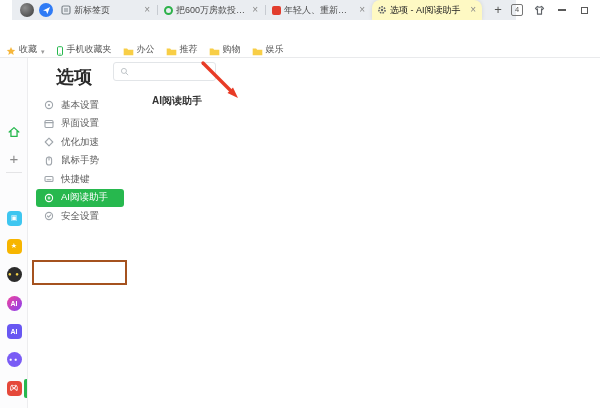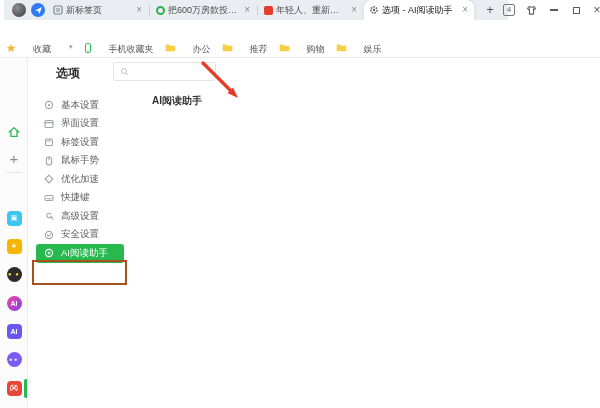--- a/index.html
+++ b/index.html
@@ -1,31 +1,31 @@
 <!DOCTYPE html>
 <html><head>
 <meta charset="utf-8">
 <style>
   *{margin:0;padding:0;box-sizing:border-box}
   html,body{width:600px;height:408px;overflow:hidden}
   body{font-family:"Liberation Sans","DejaVu Sans",sans-serif;background:#fff;color:#333}
   .stage{position:relative;width:600px;height:408px;background:#fff}
 
   
-  .tabbar{position:absolute;left:4px;top:0;width:504px;height:20px;background:#eaedf1}
+  .tabbar{position:absolute;left:12px;top:0;width:504px;height:20px;background:#eaedf1}
   .avatar{position:absolute;left:8px;top:3px;width:14px;height:14px;border-radius:50%;
           background:radial-gradient(circle at 35% 35%,#8d8d8d,#3a3a3a)}
   .blue-dot{position:absolute;left:27px;top:3px;width:14px;height:14px;border-radius:50%;
           background:#2f7bf5;color:#fff;font-size:8px;line-height:14px;text-align:center}
   .blue-dot svg{display:block;margin:3.5px auto 0}
   .tab{position:absolute;top:0;height:20px;display:flex;align-items:center;padding:0 5px;
        font-size:9px;color:#4a4a4a;cursor:default}
   .tab .ttl{flex:1;overflow:hidden;white-space:nowrap;text-overflow:ellipsis;margin:0 3px}
   .tab .x{color:#8a8a8a;font-size:10px;line-height:10px;padding:0 1px}
-  .tab.active{background:#ffffff;border-radius:8px 8px 0 0;box-shadow:0 0 4px rgba(0,0,0,.10);color:#222}
+  .tab.active{background:#fef9c3;border-radius:8px 8px 0 0;box-shadow:0 0 4px rgba(0,0,0,.10);color:#222}
   .tabsep{position:absolute;top:5px;width:1px;height:10px;background:#c7cbd1}
   .favico{flex:0 0 auto;width:10px;height:10px}
   .ring360{width:9px;height:9px;border:2px solid #2db24a;border-radius:50%}
   .redico{width:9px;height:9px;background:#e23d2d;border-radius:2px;color:#fff;font-size:6px;
           line-height:9px;text-align:center}
   .newtab{position:absolute;left:477px;top:1px;width:18px;height:18px;font-size:13px;color:#555;
           text-align:center;line-height:18px}
   .tabcount{position:absolute;left:499px;top:4px;width:12px;height:12px;border:1px solid #777;
           border-radius:2px;font-size:7.5px;line-height:10px;text-align:center;color:#555}
   .winbtn{position:absolute;top:0;width:18px;height:20px;display:flex;align-items:center;justify-content:center;color:#5a5a5a}
@@ -59,42 +59,42 @@
   .briefcase::before{content:"";position:absolute;left:3.5px;top:-3px;width:6px;height:4px;
           border:1.4px solid #dd9434;border-bottom:none;border-radius:2px 2px 0 0}
   .c360{width:13px;height:13px;border-radius:50%;
         background:conic-gradient(#e84335 0 25%,#f7b500 25% 50%,#35a853 50% 75%,#4285f4 75% 100%);position:relative}
   .c360::after{content:"";position:absolute;left:3.5px;top:3.5px;width:6px;height:6px;border-radius:50%;background:#fff}
   .hamb{font-size:12px;color:#555}
 
   
   .bookmarks{position:absolute;left:0;top:42px;width:600px;height:16px;background:#fff;
           border-bottom:1px solid #e9eaec;display:flex;align-items:center;padding-left:6px;font-size:9px;color:#555}
-  .bm{display:flex;align-items:flex-start;gap:17px;margin-right:11px;white-space:nowrap}
+  .bm{display:flex;align-items:flex-end;gap:3px;margin-right:11px;white-space:nowrap}
   .bm .dd{font-size:7px;color:#999;margin-left:1px}
 
   
   .rail{position:absolute;left:0;top:58px;width:28px;height:350px;background:#fcfcfd;border-right:1px solid #ededef}
   .rail-item{position:absolute;left:6px;width:16px;height:16px;display:flex;align-items:center;justify-content:center}
   .rail-divider{position:absolute;left:6px;top:114px;width:16px;height:1px;background:#e4e4e6}
   .app{width:15px;height:15px;border-radius:4px;color:#fff;font-size:7px;font-weight:bold;
        display:flex;align-items:center;justify-content:center}
   .app.circle{border-radius:50%}
   .app-cyan{background:#3ec6f0}
   .app-gold{background:#f7b500}
   .app-black{background:#2b2b2b;color:#f7d547;font-size:6px;letter-spacing:1px}
   .app-magenta{background:linear-gradient(135deg,#f0439d,#8840f0)}
   .app-indigo{background:#6857f2}
   .app-violet{background:#7a5cf5;letter-spacing:2px;font-size:5px}
   .app-red{background:#e5483a}
   .rail-indicator{position:absolute;right:0;top:321px;width:3px;height:19px;border-radius:2px 0 0 2px;background:#27b84e}
 
   
   .settings{position:absolute;left:28px;top:58px;width:572px;height:350px;background:#fff}
-  .page-title{position:absolute;left:28px;top:7px;font-size:12px;font-weight:bold;color:#2b2b2b}
+  .page-title{position:absolute;left:28px;top:7px;font-size:18px;font-weight:bold;color:#2b2b2b}
   .set-search{position:absolute;left:85px;top:4px;width:103px;height:19px;border:1px solid #e2e5e8;
           border-radius:3px;display:flex;align-items:center;padding:0 6px;gap:4px}
   .menu{position:absolute;left:8px;top:38px;width:88px}
   .menu-item{height:18.5px;display:flex;align-items:center;gap:7px;padding-left:8px;
           font-size:9.5px;color:#5b5b5b;border-radius:3px}
   .menu-item .mi{flex:0 0 auto;width:10px;height:10px}
   .menu-item.active{background:#27b84e;color:#fff}
   .content{position:absolute;left:124px;top:36px;width:430px}
   .section{display:flex;margin-bottom:31px}
   .sec-label{width:80px;flex:0 0 auto;font-size:10px;font-weight:bold;color:#333;line-height:13px}
@@ -357,64 +357,51 @@
       </div>
       <div class="menu-item">
         <svg class="mi" viewBox="0 0 10 10">
             <rect class="mi-stroke" x="1" y="1.5" width="8" height="7" rx="1"></rect>
             <path class="mi-stroke" d="M1 3.6 H9"></path>
           </svg>
         <span>界面设置</span>
       </div>
       <div class="menu-item">
         <svg class="mi" viewBox="0 0 10 10">
-            <rect class="mi-stroke" x="1.5" y="2" width="7" height="6.5" rx="1"></rect>
-            <path class="mi-stroke" d="M1.5 4 H6 V2"></path>
-          </svg>
-        <span>标签设置</span>
+            <path class="mi-stroke" d="M5 1.2 L8.8 5 L5 8.8 L1.2 5 Z"></path>
+          </svg>
+        <span>优化加速</span>
       </div>
       <div class="menu-item">
         <svg class="mi" viewBox="0 0 10 10">
             <rect class="mi-stroke" x="2.4" y="1" width="5.2" height="8" rx="2.6"></rect>
             <path class="mi-stroke" d="M5 1 V4"></path>
           </svg>
         <span>鼠标手势</span>
       </div>
       <div class="menu-item">
         <svg class="mi" viewBox="0 0 10 10">
-            <path class="mi-stroke" d="M5 1.2 L8.8 5 L5 8.8 L1.2 5 Z"></path>
-          </svg>
-        <span>优化加速</span>
-      </div>
-      <div class="menu-item">
-        <svg class="mi" viewBox="0 0 10 10">
             <rect class="mi-stroke" x="1" y="2.5" width="8" height="5" rx="1"></rect>
             <path class="mi-stroke" d="M3 5.8 H7"></path>
           </svg>
         <span>快捷键</span>
       </div>
-      <div class="menu-item">
-        <svg class="mi" viewBox="0 0 10 10">
-            <path class="mi-stroke" d="M6.8 3.2 A2.2 2.2 0 1 0 7 5.4 L9 8.2"></path>
-          </svg>
-        <span>高级设置</span>
+      <div class="menu-item active">
+        <svg class="mi" viewBox="0 0 10 10">
+            <circle class="mi-white" cx="5" cy="5" r="3.6"></circle>
+            <path d="M5 2.8 L5.6 4.4 L7.2 5 L5.6 5.6 L5 7.2 L4.4 5.6 L2.8 5 L4.4 4.4 Z" fill="#fff"></path>
+          </svg>
+        <span>AI阅读助手</span>
       </div>
       <div class="menu-item">
         <svg class="mi" viewBox="0 0 10 10">
             <circle class="mi-stroke" cx="5" cy="5" r="3.6"></circle>
             <path class="mi-stroke" d="M3.4 5 L4.6 6.2 L6.8 3.8"></path>
           </svg>
         <span>安全设置</span>
-      </div>
-      <div class="menu-item active">
-        <svg class="mi" viewBox="0 0 10 10">
-            <circle class="mi-white" cx="5" cy="5" r="3.6"></circle>
-            <path d="M5 2.8 L5.6 4.4 L7.2 5 L5.6 5.6 L5 7.2 L4.4 5.6 L2.8 5 L4.4 4.4 Z" fill="#fff"></path>
-          </svg>
-        <span>AI阅读助手</span>
       </div>
     </div>
 
     <div class="content">
 
       <div class="section">
         <div class="sec-label">AI阅读助手</div>
       </div>
     </div>
   </div>

